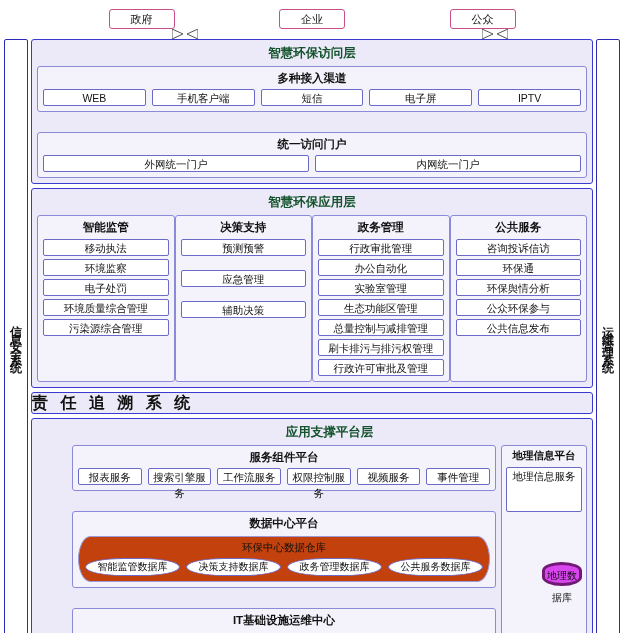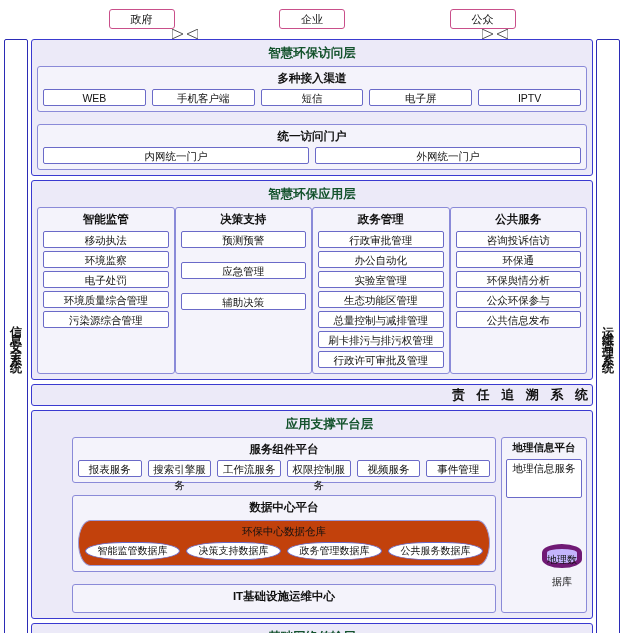--- a/index.html
+++ b/index.html
@@ -50,21 +50,21 @@
   }
   .layer-title {
     text-align:center; font-weight:bold; font-size:12.5px;
     color:#14532d; padding:2px 0 4px 0;
   }
   .subpanel {
     border:1px solid #8a8ad8;
     background:#f4f3fb;
     border-radius:3px;
     padding:3px 5px 5px 5px;
-    margin-bottom:12px;
+    margin-bottom:20px;
   }
   .subpanel:last-child { margin-bottom:0; }
   .sub-title { text-align:center; font-weight:bold; font-size:11.5px; padding:1px 0 3px 0; }
 
   .row { display:flex; gap:6px; justify-content:center; }
   .cell {
     background:#5161d8;
     border:1px solid #3a46b5;
     color:#fff;
     text-align:center;
@@ -94,23 +94,23 @@
   .app-col .cell { margin-bottom:3px; height:17px; }
   .app-col .cell:last-child { margin-bottom:0; }
   .app-col.tall .cell { margin-bottom:14px; }
   .app-col.tall .cell:last-child { margin-bottom:0; }
 
   
   .resp-bar {
     border:1px solid #3a3ad0;
     background:#eceaf8;
     border-radius:3px;
-    text-align:right;
+    text-align:left;
     font-weight:bold;
-    font-size:13px;
+    font-size:16px;
     letter-spacing:4px;
     line-height:20px;
     height:22px;
   }
 
   
   .support-wrap { display:flex; gap:5px; }
   .support-main { flex:1; }
   .gis-col {
     width:86px;
@@ -119,21 +119,21 @@
     border-radius:3px;
     padding:3px 4px;
     display:flex; flex-direction:column; gap:4px;
   }
   .gis-title { text-align:center; font-weight:bold; font-size:10.5px; }
   .cyl {
     background:#5161d8; border:1px solid #3a46b5; color:#fff;
     font-size:10px; text-align:center; line-height:22px; height:24px;
     border-radius:50%/36%;
   }
-  .cyl.white { background:#c4b5fd; color:#111; border:5px solid #701a75;margin-left:36px; }
+  .cyl.white { background:#d946ef; color:#111; border:3px solid #701a75;margin-left:36px; }
 
   .db-stack {
     border:1px solid #9a9ada;
     background:#c2410c;
     border-radius:14px/26px;
     padding:3px 6px 5px 6px;
     margin-top:2px;
   }
   .db-caption { text-align:center; font-size:10.5px; padding:1px 0 3px 0; }
   .db-row { display:flex; gap:6px; }
@@ -194,22 +194,22 @@
             <div class="cell white">WEB</div>
             <div class="cell white">手机客户端</div>
             <div class="cell white">短信</div>
             <div class="cell white">电子屏</div>
             <div class="cell white">IPTV</div>
           </div>
         </div>
         <div class="subpanel">
           <div class="sub-title">统一访问门户</div>
           <div class="row">
+            <div class="cell white">外网统一门户</div>
             <div class="cell white">内网统一门户</div>
-            <div class="cell white">外网统一门户</div>
           </div>
         </div>
       </div>
 
       <div class="layer" style="flex:0 0 auto;">
         <div class="layer-title">智慧环保应用层</div>
         <div class="app-cols">
 
           <div class="app-col">
             <div class="app-col-title">智能监管</div>

